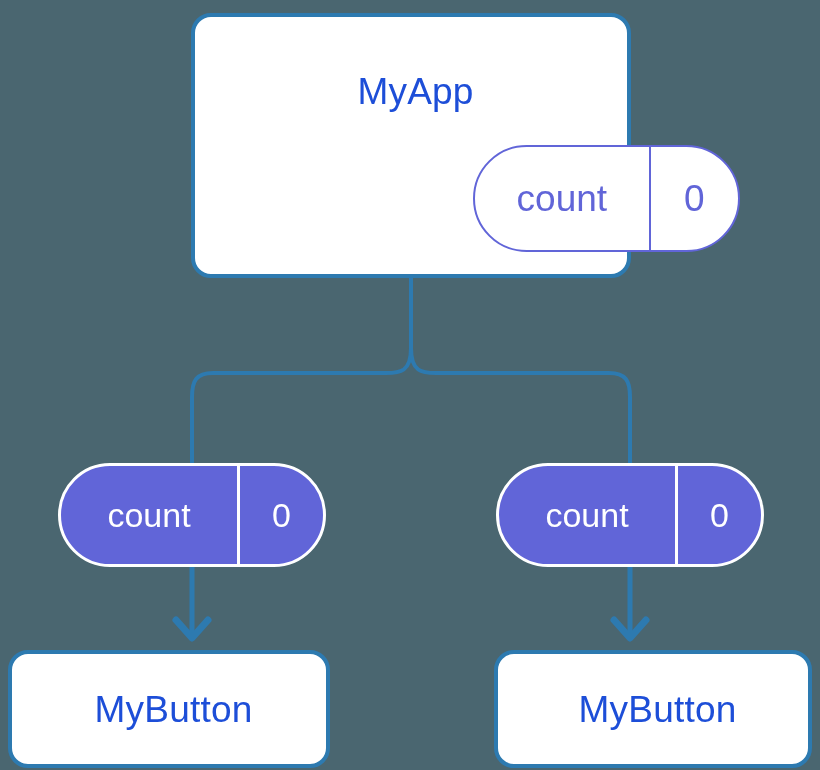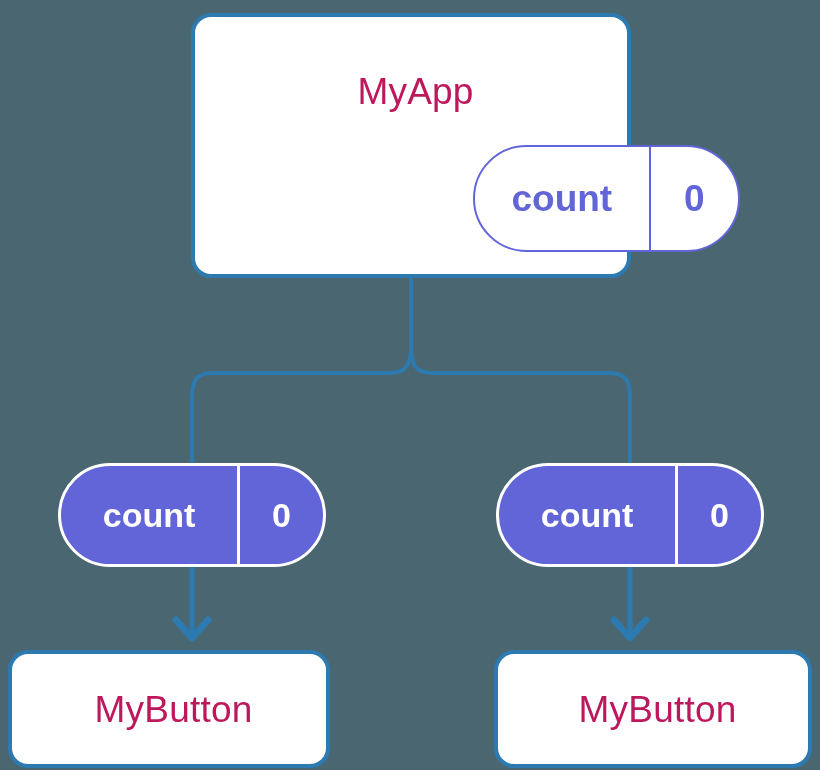--- a/index.html
+++ b/index.html
@@ -38,21 +38,21 @@
     box-sizing: border-box;
     background: #ffffff;
     border: 4px solid #2d7ab0;
     border-radius: 22px;
     z-index: 2;
     display: flex;
     align-items: center;
     justify-content: center;
   }
   .component-title {
-    color: #be185d;
+    color: #1d4ed8;
     font-size: 37px;
     font-weight: 400;
     letter-spacing: 0.2px;
     line-height: 1;
     white-space: nowrap;
     margin-left: 9px;
   }
 
   
   #app-box {
@@ -102,21 +102,20 @@
     z-index: 3;
   }
   .state-pill .pill-key,
   .state-pill .pill-value {
     display: flex;
     align-items: center;
     justify-content: center;
     line-height: 1;
     white-space: nowrap;
     box-sizing: border-box;
-    font-weight: bold;
   }
 
   
   .state-pill.outline {
     border: 2px solid #6165d8;
     background: #ffffff;
   }
   .state-pill.outline .pill-key,
   .state-pill.outline .pill-value {
     color: #6165d8;

